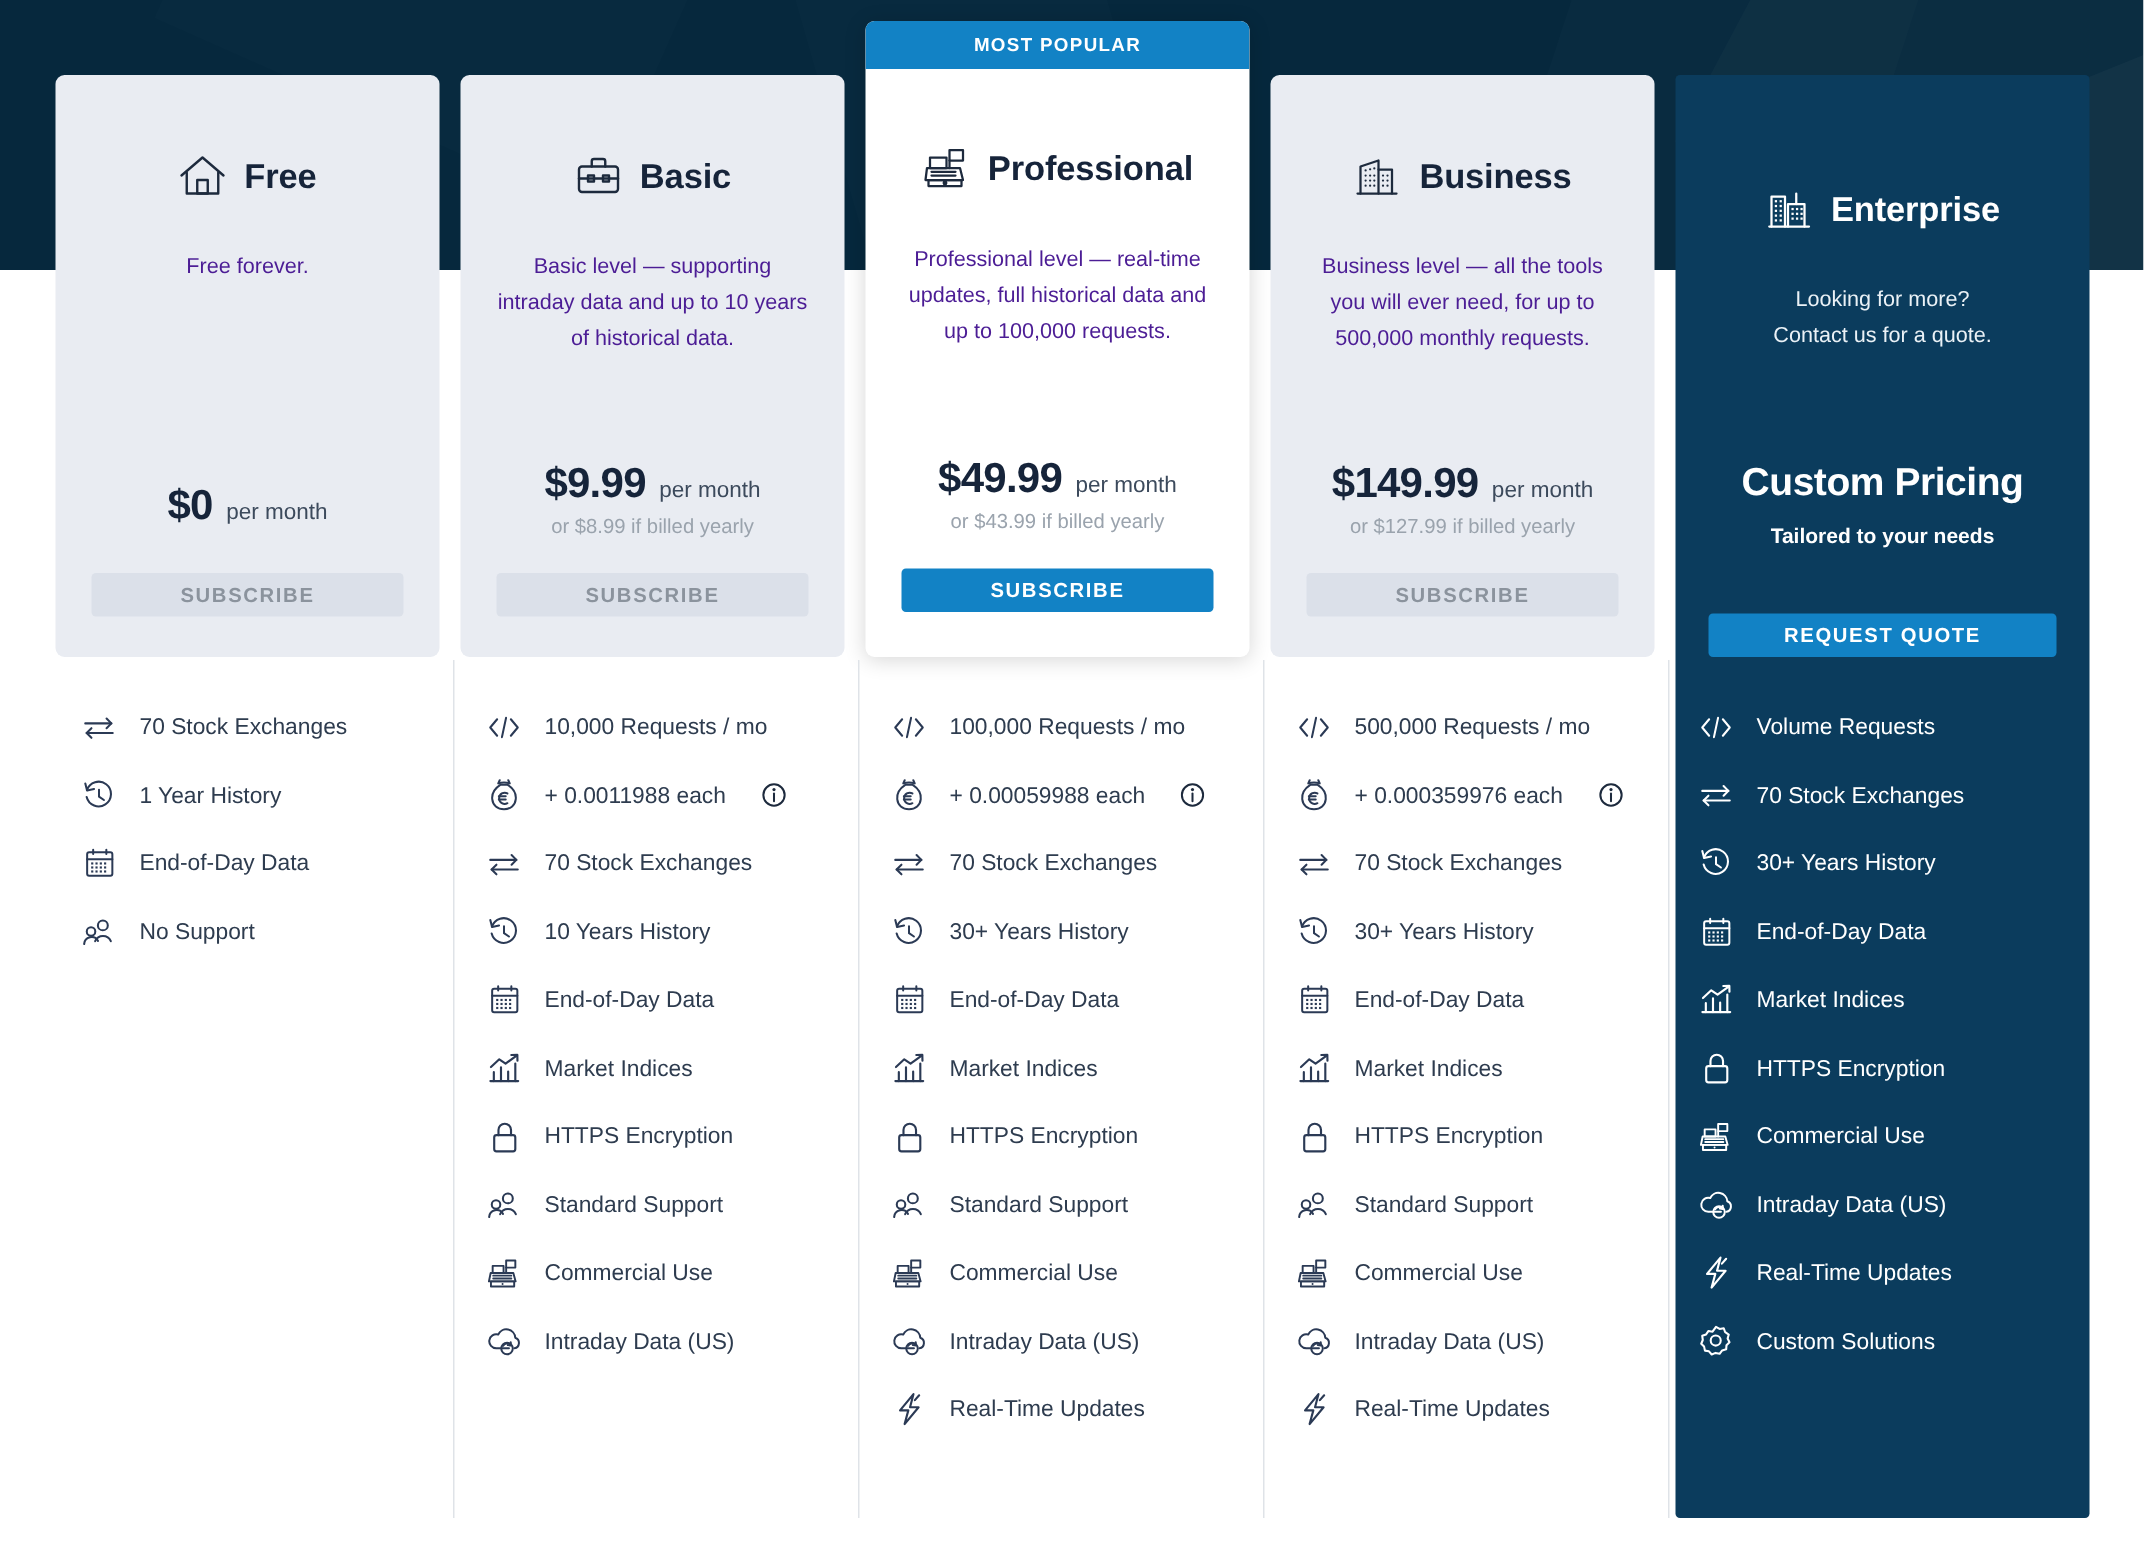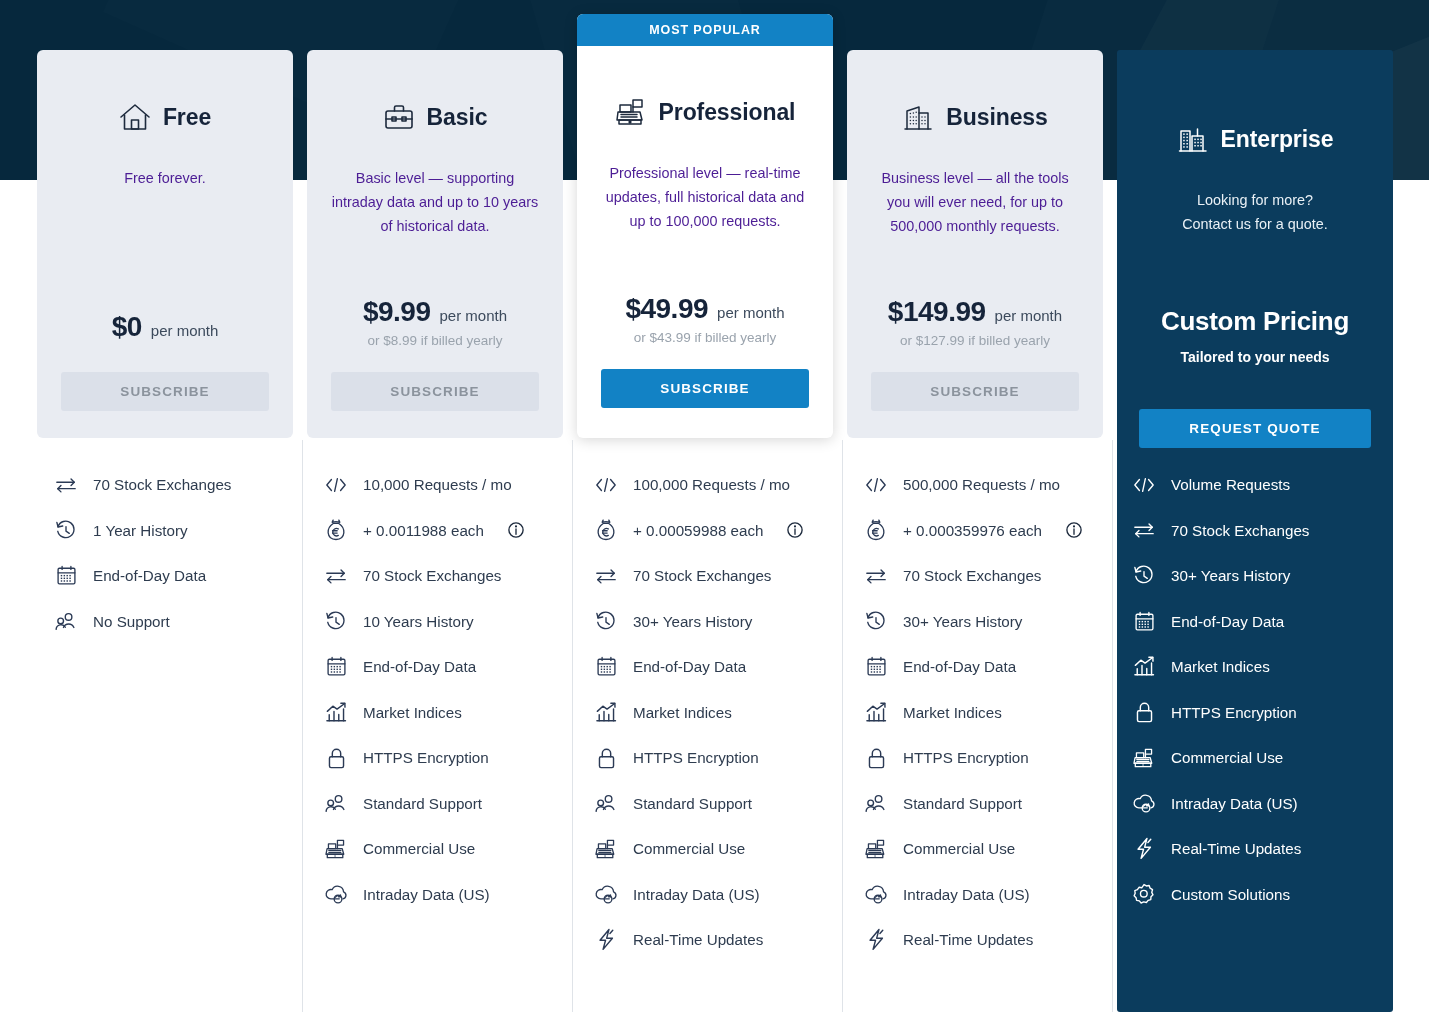--- a/index.html
+++ b/index.html
@@ -135,21 +135,21 @@
 
   .custom-price {
     font-size:26px; font-weight:bold; color:#fff; letter-spacing:-0.3px;
   }
   .custom-sub {
     margin-top:12px; font-size:14px; font-weight:bold; color:#ffffff;
   }
 
   .cta {
     width:100%;
-    height:39px;
+    height:29px;
     margin-top:24px;
     margin-bottom:27px;
     border:none;
     border-radius:3px;
     background:#dbe0e9;
     color:#8b939d;
     font-family:"Liberation Sans", sans-serif;
     font-size:13.5px;
     font-weight:bold;
     letter-spacing:1.1px;

